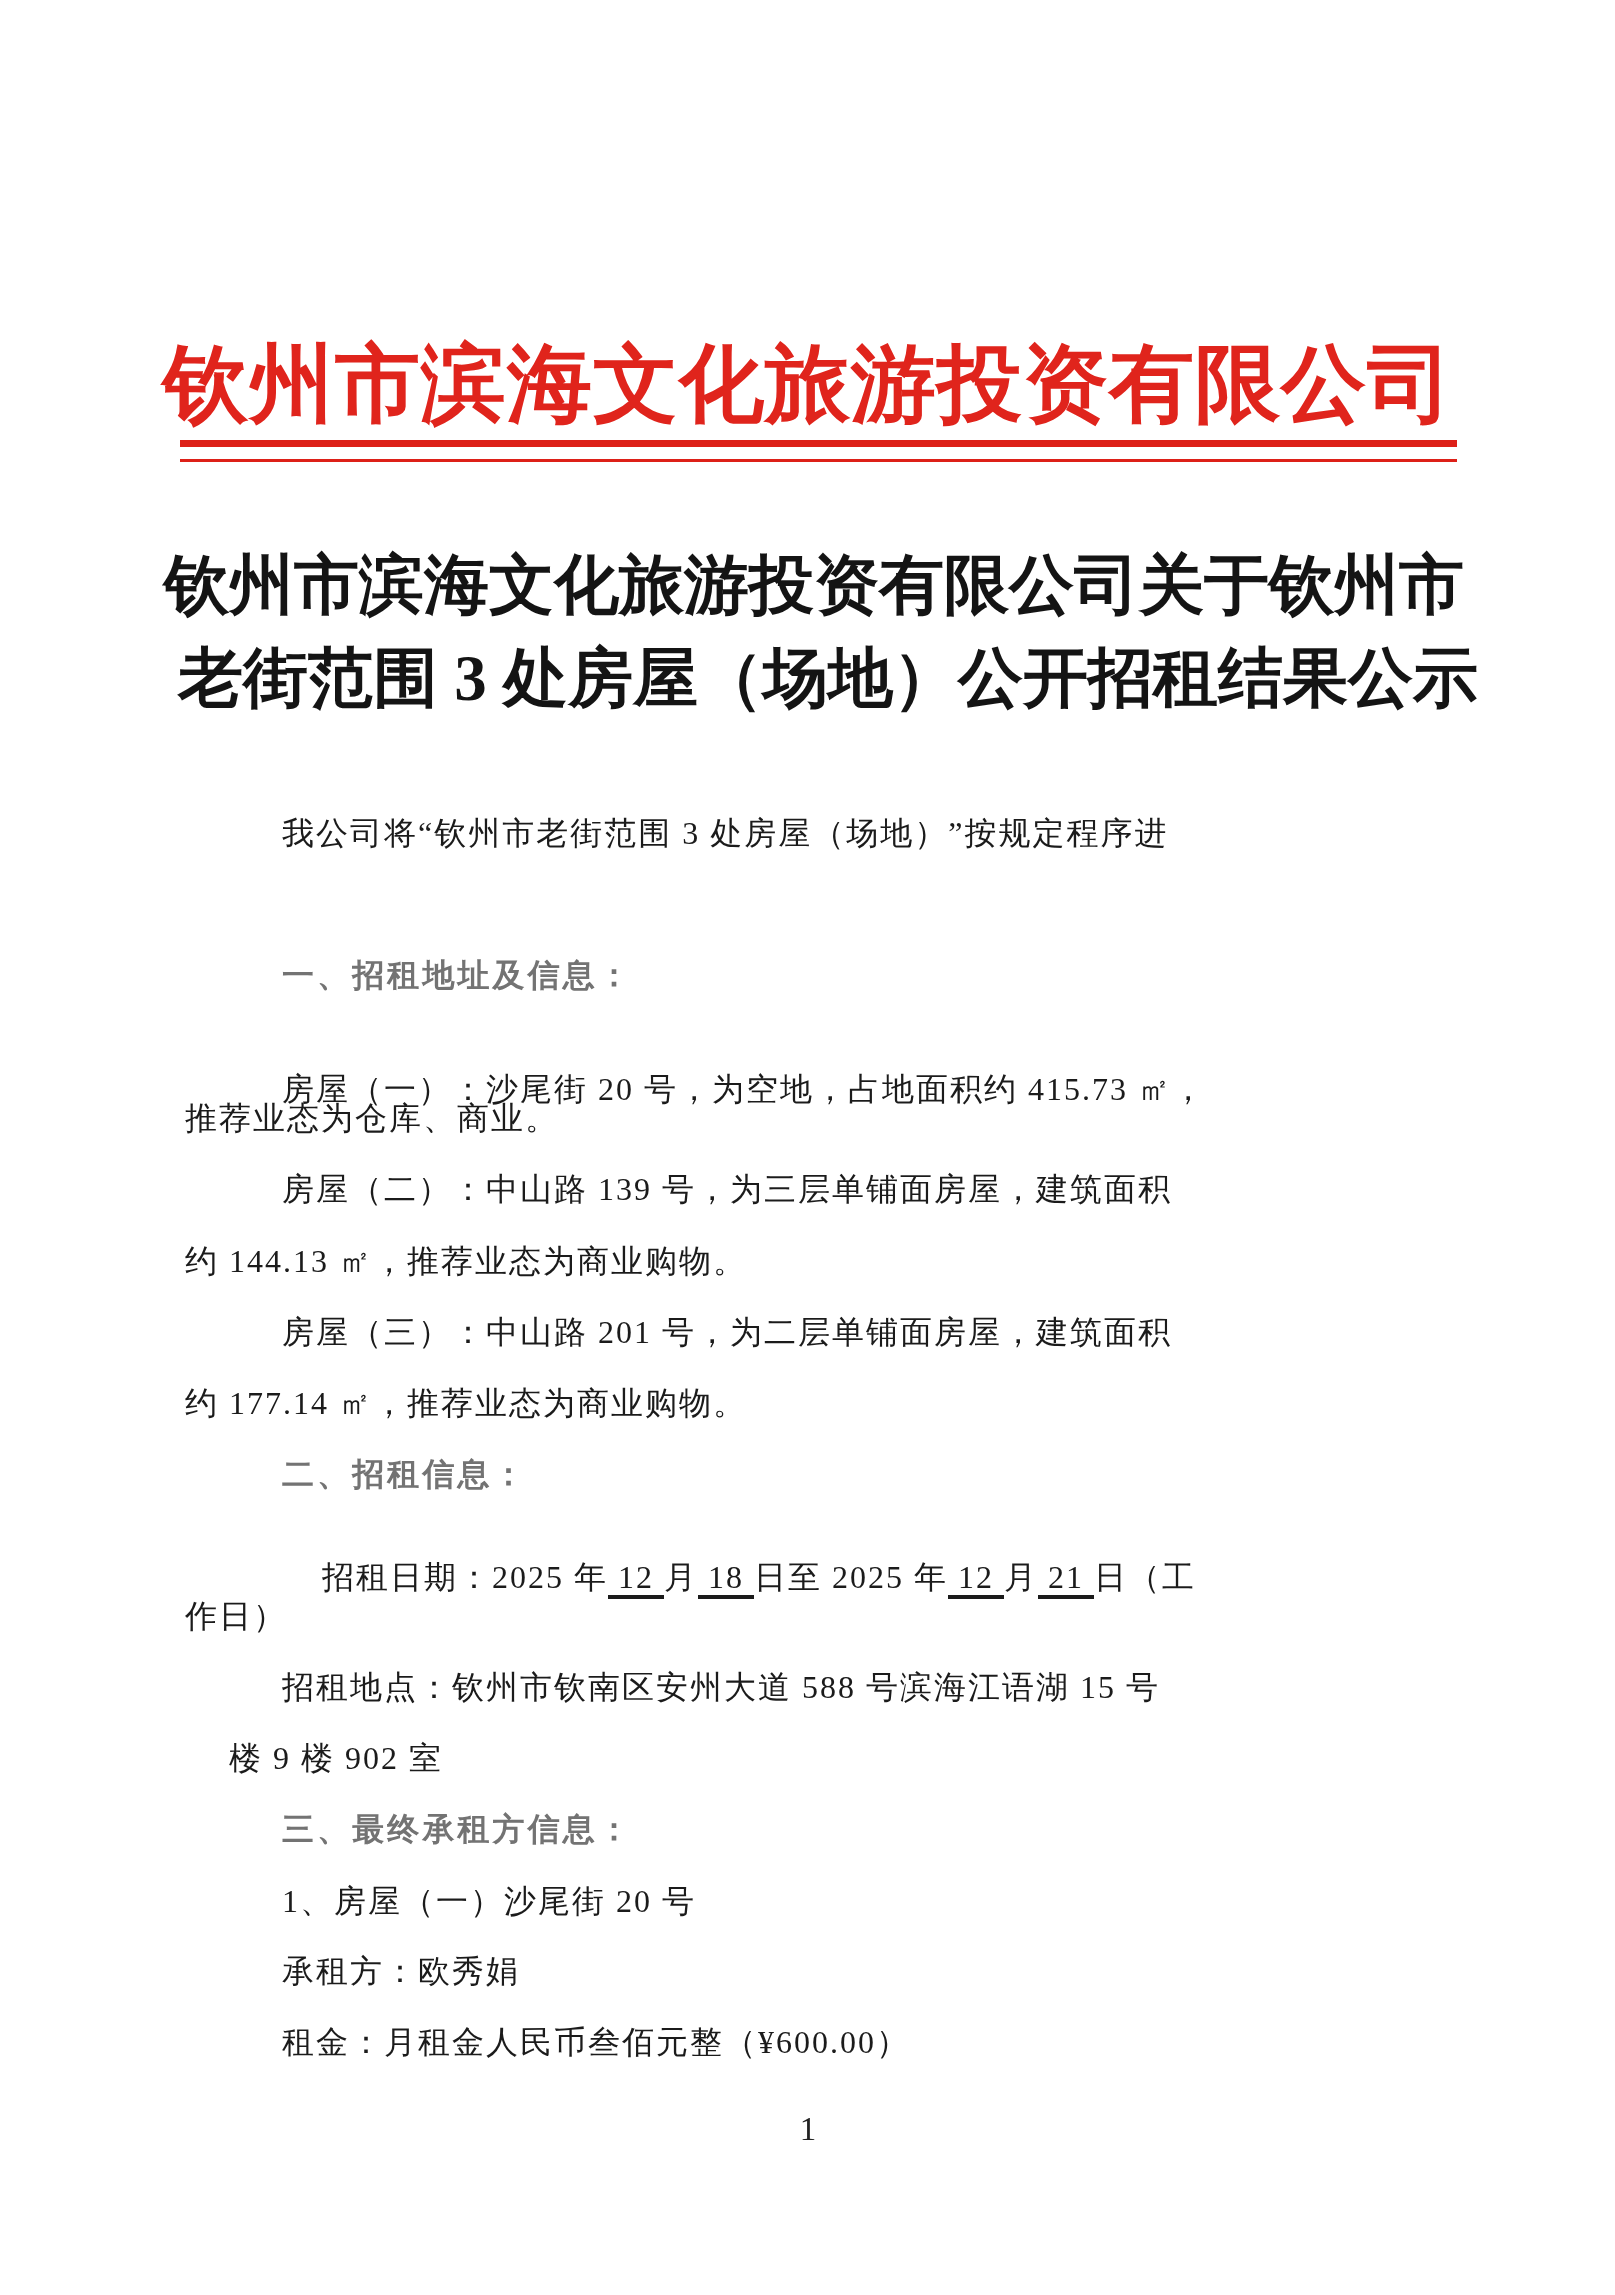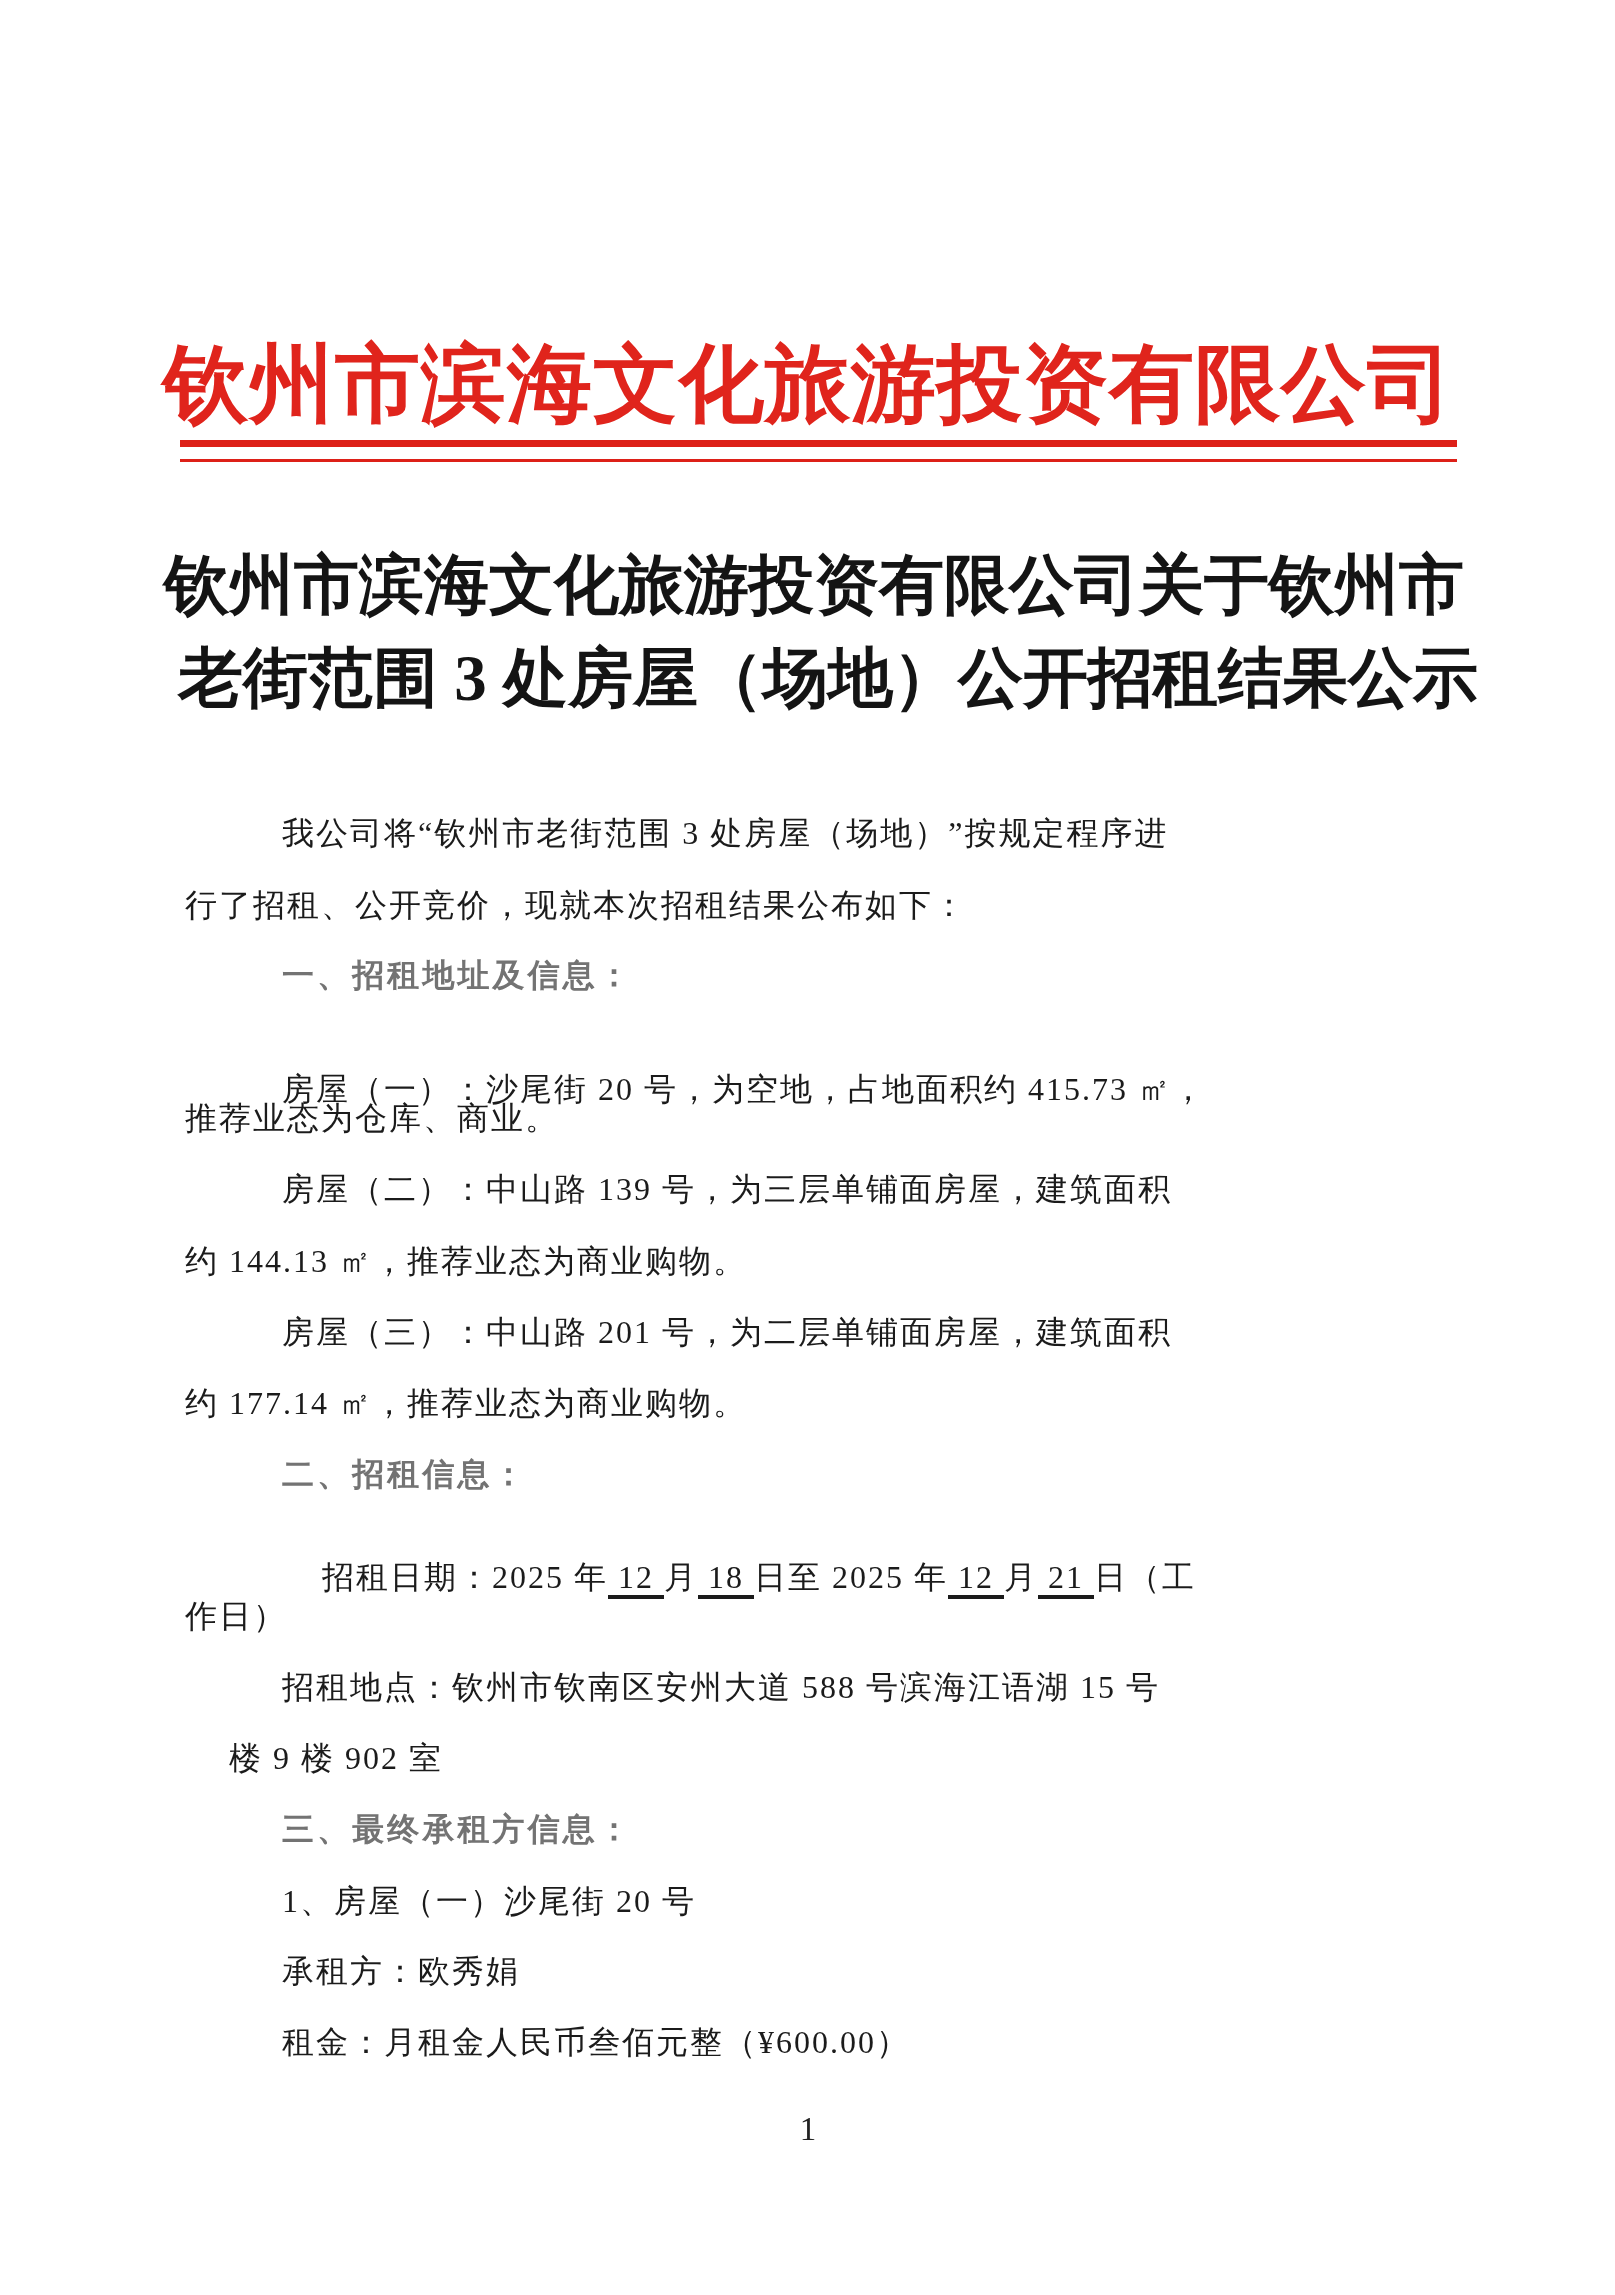--- a/index.html
+++ b/index.html
@@ -66,21 +66,20 @@
 
   <div class="letterhead">钦州市滨海文化旅游投资有限公司</div>
 
   <div class="rule rule-thick"></div>
   <div class="rule rule-thin"></div>
 
   <div class="doc-title l1">钦州市滨海文化旅游投资有限公司关于钦州市</div>
   <div class="doc-title l2">老街范围 3 处房屋（场地）公开招租结果公示</div>
 
   <div class="line indent" style="top:817px;">我公司将“钦州市老街范围 3 处房屋（场地）”按规定程序进</div>
-  <div class="line" style="top:889px;">行了招租、公开竞价，现就本次招租结果公布如下：</div>
 
   <div class="line indent heading" style="top:959px;">一、招租地址及信息：</div>
 
   <div class="line indent" style="top:1031px;margin-top:42px;">房屋（一）：沙尾街 20 号，为空地，占地面积约 415.73 ㎡，</div>
   <div class="line" style="top:1102px;">推荐业态为仓库、商业。</div>
 
   <div class="line indent" style="top:1173px;">房屋（二）：中山路 139 号，为三层单铺面房屋，建筑面积</div>
   <div class="line" style="top:1245px;">约 144.13 ㎡，推荐业态为商业购物。</div>
 
   <div class="line indent" style="top:1316px;">房屋（三）：中山路 201 号，为二层单铺面房屋，建筑面积</div>

